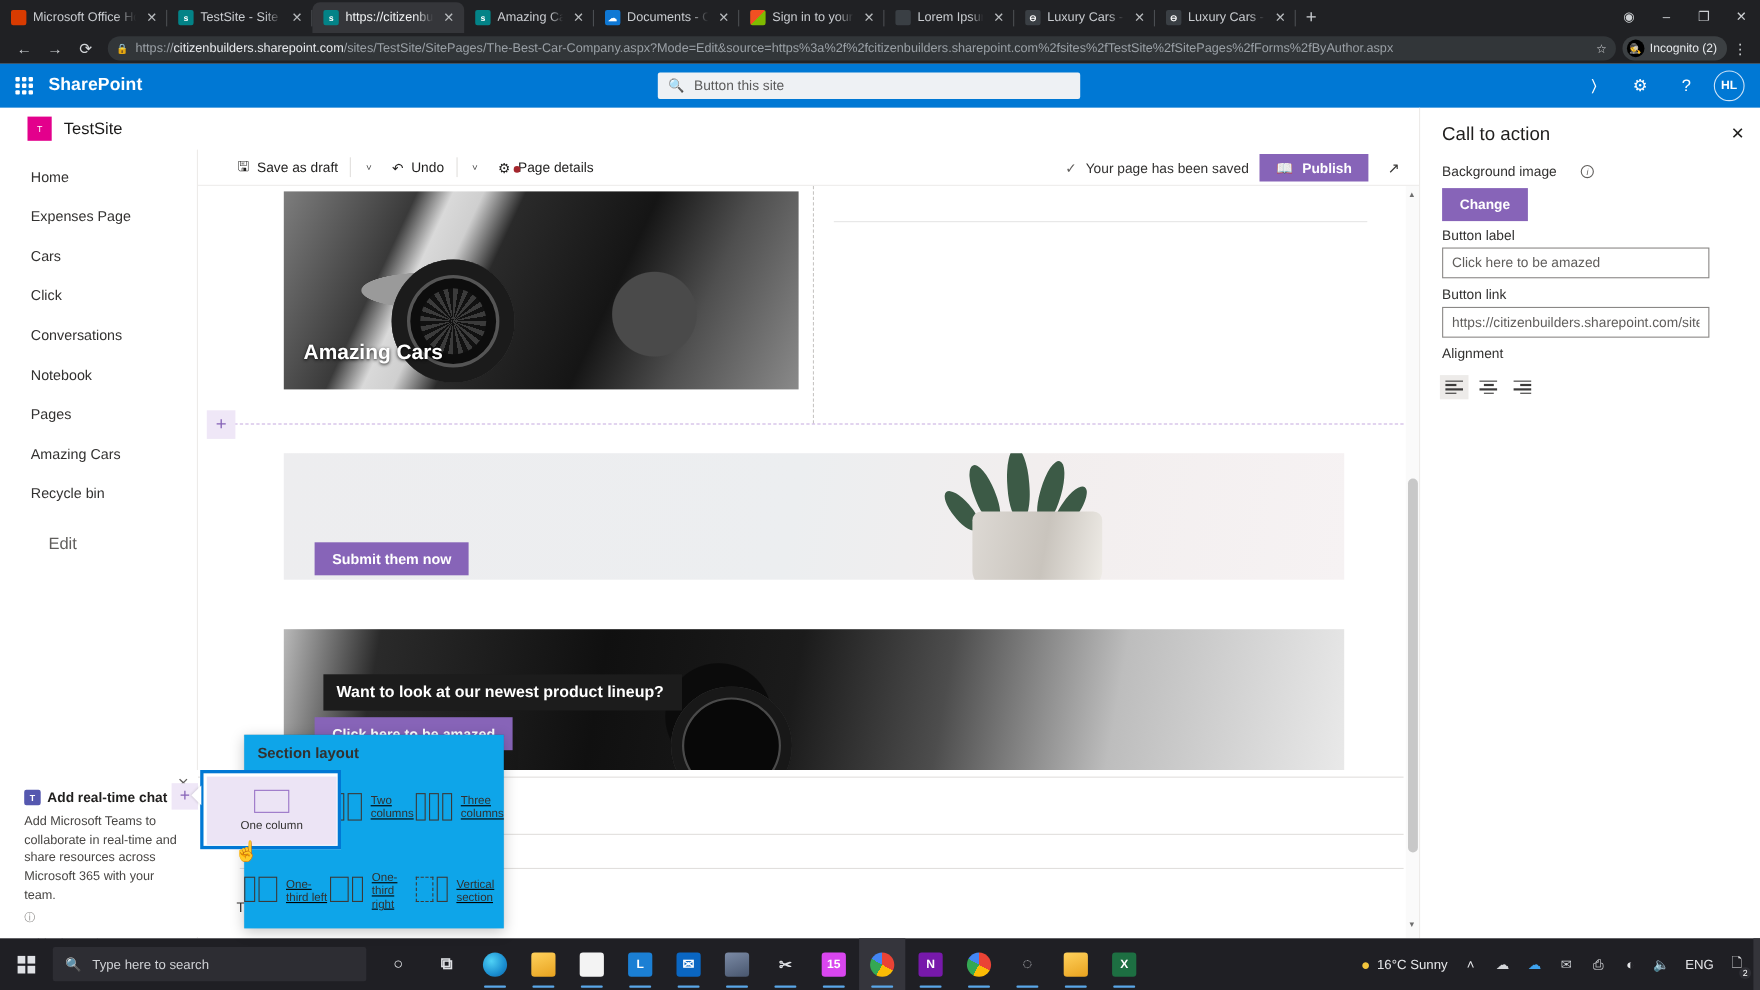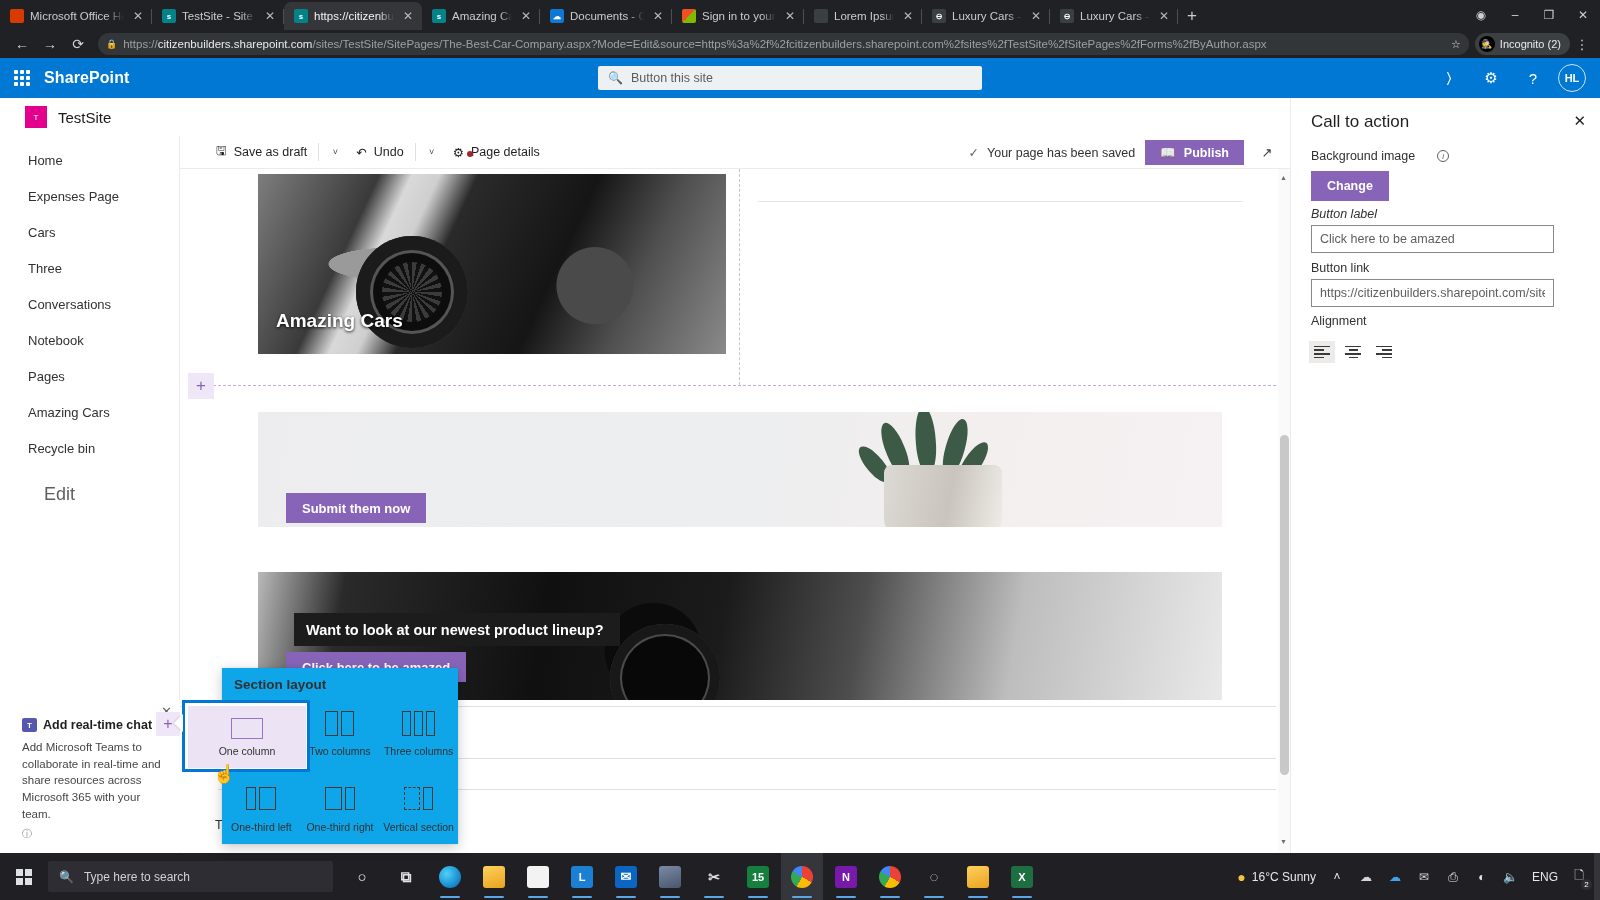--- a/index.html
+++ b/index.html
@@ -135,21 +135,21 @@
 
   
   .left-nav{
     position:absolute; left:0; top:136px; width:180px; height:717px;
     background:#fff; border-right:1px solid #edebe9; padding-top:6px;
   }
   .nav-item{
     height:36px; display:flex; align-items:center; padding-left:28px;
     font-size:13px; color:#323130;
   }
-  .nav-item.edit{ color:#605e5c; margin-top:10px; font-size:18px;padding-left:44px; }
+  .nav-item.edit{ color:#605e5c; margin-top:10px; font-size:15px;padding-left:44px; }
 
   
   .cmd-bar{
     position:absolute; left:180px; top:136px; width:1110px; height:33px;
     background:#fff; border-bottom:1px solid #edebe9;
     display:flex; align-items:center; padding-left:28px; gap:0;
   }
   .cmd-btn{
     display:flex; align-items:center; gap:7px; height:32px; padding:0 8px;
     font-size:12.5px; color:#201f1e; position:relative;
@@ -286,22 +286,22 @@
     z-index:40;
   }
   .flyout-title{
     position:absolute; left:12px; top:9px; font-size:13.5px; color:#323130; font-weight:600;
   }
   .layout-grid{
     position:absolute; left:0; top:30px; width:236px;
     display:grid; grid-template-columns:repeat(3,1fr); row-gap:8px;
   }
   .layout-cell{
-    height:68px; display:flex; flex-direction:column; align-items:center;
-    justify-content:center; gap:8px; padding-top:4px;
+    height:68px; display:flex; align-items:center;
+    justify-content:center; gap:8px; padding-top:4px;text-decoration:underline;
   }
   .layout-cell .lbl{ font-size:10.5px; color:#323130; }
   .lay-icon{ display:flex; gap:3px; align-items:flex-start; height:26px;}
   .lay-icon span{ border:1.6px solid #3b3a39; display:block; }
   .sel-wrap{
     position:absolute; left:-40px; top:32px; width:128px; height:72px;
     border:3px solid #0078d4; background:#fff; z-index:2;
   }
   .sel-inner{
     position:absolute; left:3px; top:3px; width:118px; height:62px;
@@ -551,21 +551,21 @@
       <div class="nav-item">
         <span>Home</span>
       </div>
       <div class="nav-item">
         <span>Expenses Page</span>
       </div>
       <div class="nav-item">
         <span>Cars</span>
       </div>
       <div class="nav-item">
-        <span>Three</span>
+        <span>Click</span>
       </div>
       <div class="nav-item">
         <span>Conversations</span>
       </div>
       <div class="nav-item">
         <span>Notebook</span>
       </div>
       <div class="nav-item">
         <span>Pages</span>
       </div>
@@ -731,21 +731,21 @@
 
     <div style="position:absolute; left:20px; top:51px;">
       <div class="pp-label">
         <span>Background image</span>
         <span class="info-circle">i</span>
       </div>
     </div>
 
     <button class="change-btn" style="position:absolute; left:20px; top:73px;">Change</button>
 
-    <div class="pp-label" style="position:absolute; left:20px; top:109px;font-style:italic;">Button label</div>
+    <div class="pp-label" style="position:absolute; left:20px; top:109px;">Button label</div>
     <input class="pp-input" style="position: absolute; left: 20px; top: 127px;" value="Click here to be amazed">
 
     <div class="pp-label" style="position:absolute; left:20px; top:163px;">Button link</div>
     <input class="pp-input" style="position: absolute; left: 20px; top: 181px;" value="https://citizenbuilders.sharepoint.com/sites/...">
 
     <div class="pp-label" style="position:absolute; left:20px; top:216px;">Alignment</div>
 
     <div class="align-row" style="position:absolute; left:18px; top:237px;">
       <div class="align-btn sel">
         <div class="al-lines">
@@ -809,21 +809,21 @@
         <div class="tb-icon running">
           <span class="sq" style="background: rgb(10, 102, 194); font-size: 13px;">✉</span>
         </div>
         <div class="tb-icon running">
           <span class="sq" style="background: linear-gradient(160deg, rgb(123, 138, 165), rgb(72, 86, 110));"></span>
         </div>
         <div class="tb-icon running">
           <span class="sq" style="background: transparent; color: rgb(223, 225, 229); font-size: 14px;">✂</span>
         </div>
         <div class="tb-icon running">
-          <span class="sq" style="background: #15803d;">15</span>
+          <span class="sq" style="background: #d946ef;">15</span>
         </div>
         <div class="tb-icon running active">
           <span class="sq" style="background: conic-gradient(rgb(234, 67, 53) 0deg, rgb(234, 67, 53) 33%, rgb(251, 188, 5) 33%, rgb(251, 188, 5) 58%, rgb(52, 168, 83) 58%, rgb(52, 168, 83) 83%, rgb(66, 133, 244) 83%, rgb(66, 133, 244) 100%); border-radius: 50%;"></span>
         </div>
         <div class="tb-icon running">
           <span class="sq" style="background: rgb(119, 25, 170);">N</span>
         </div>
         <div class="tb-icon running">
           <span class="sq" style="background: conic-gradient(rgb(234, 67, 53) 0deg, rgb(234, 67, 53) 33%, rgb(251, 188, 5) 33%, rgb(251, 188, 5) 58%, rgb(52, 168, 83) 58%, rgb(52, 168, 83) 83%, rgb(66, 133, 244) 83%, rgb(66, 133, 244) 100%); border-radius: 50%;"></span>
         </div>

